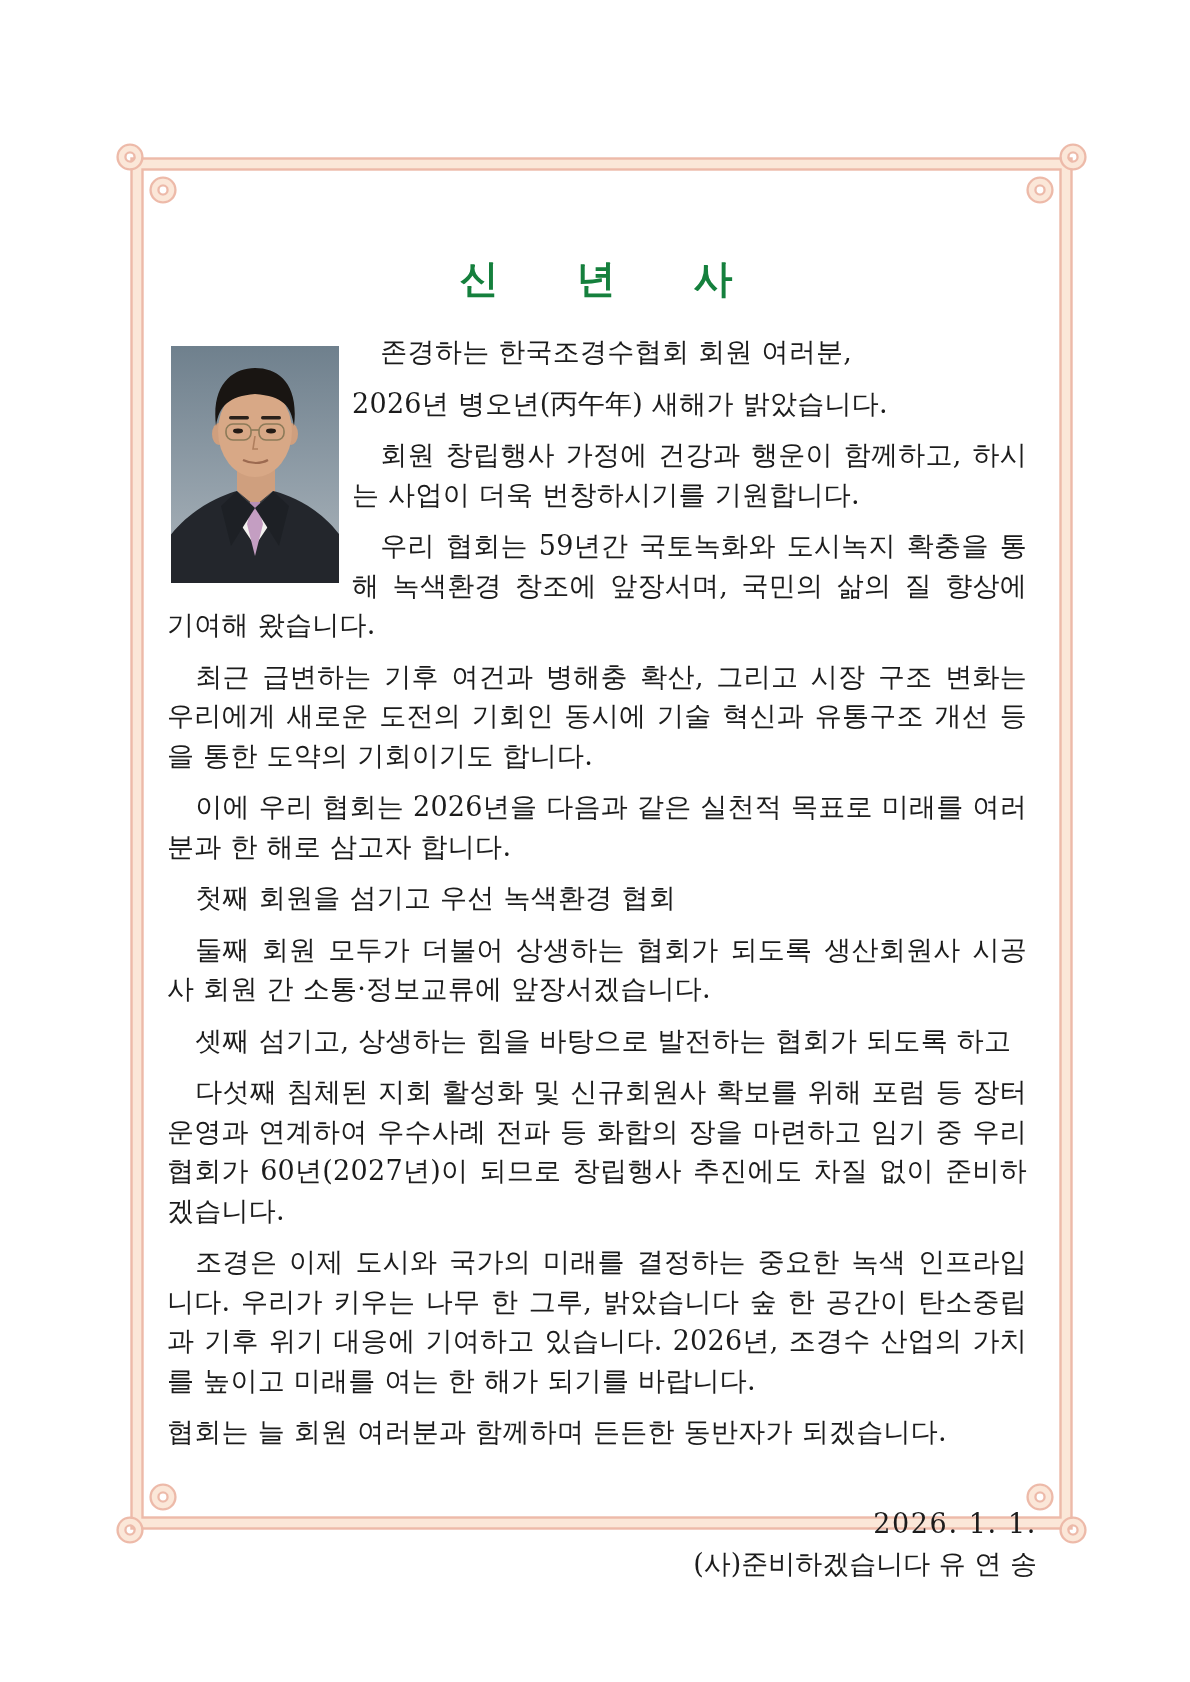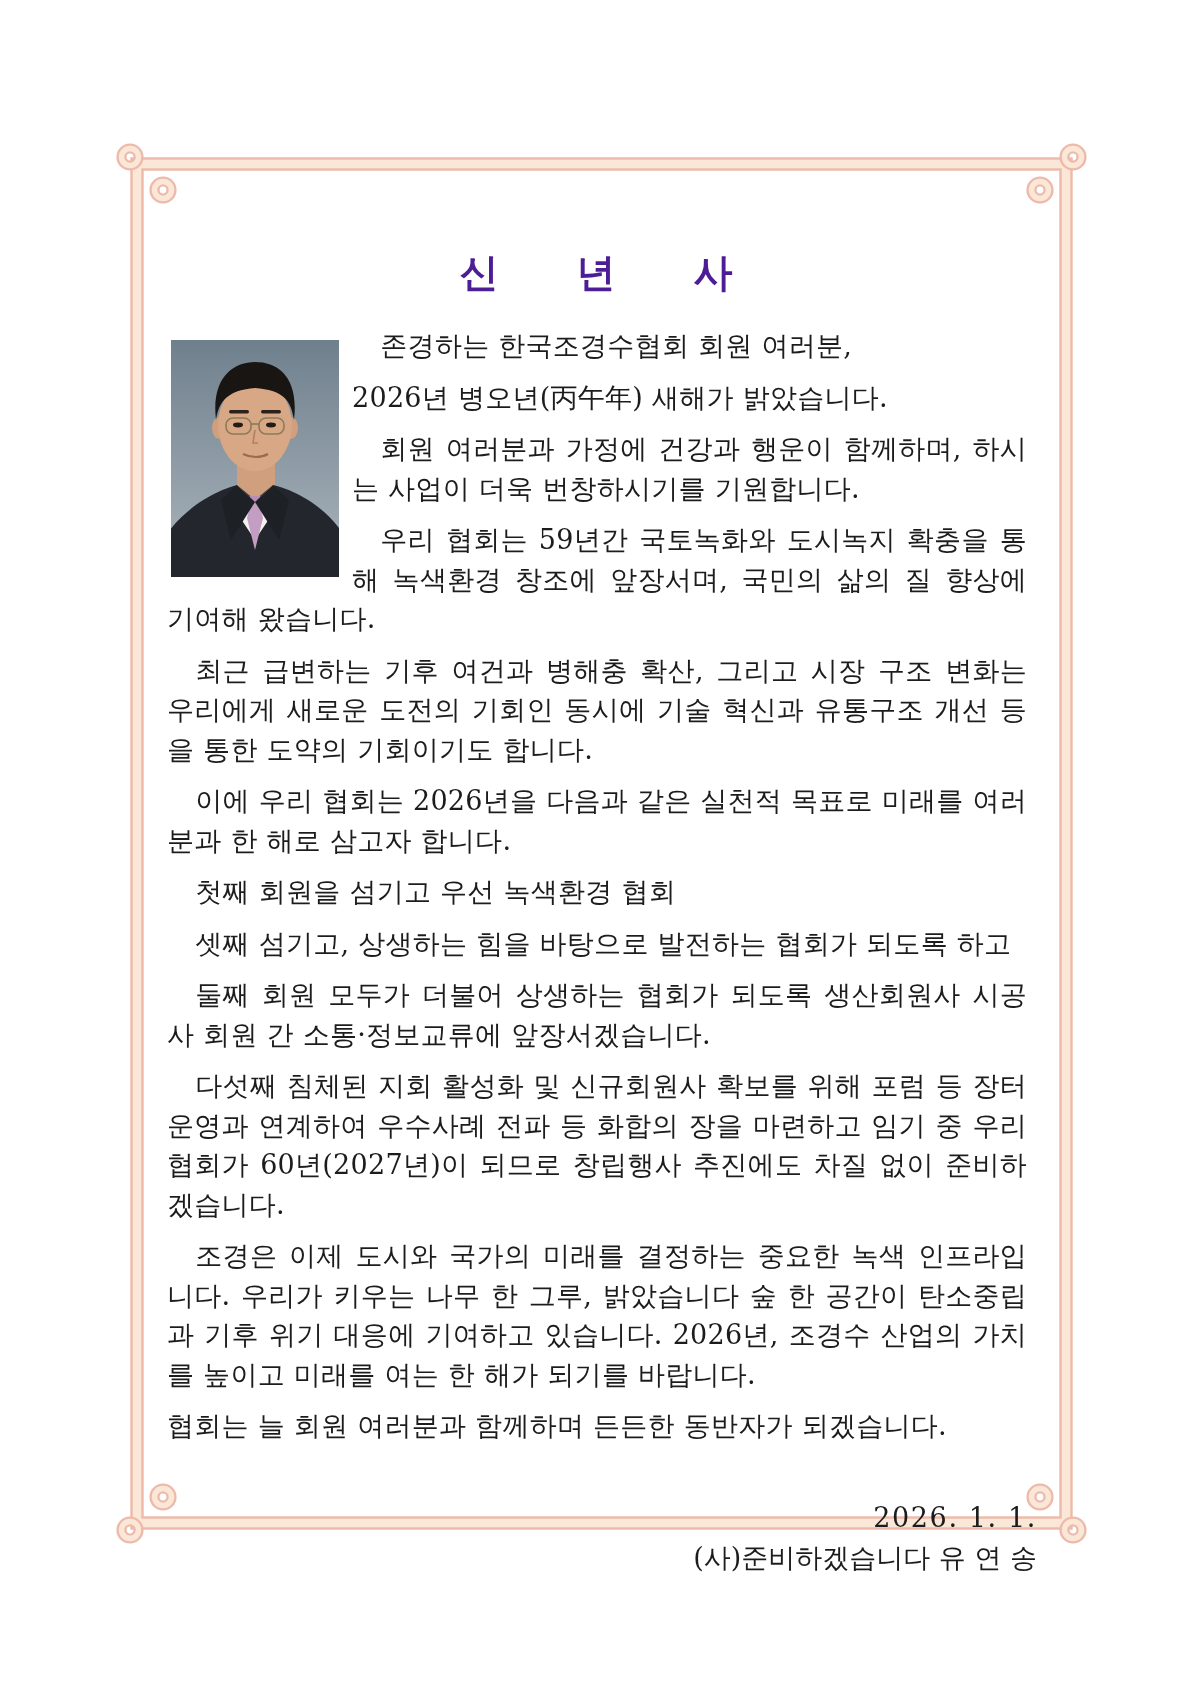--- a/index.html
+++ b/index.html
@@ -19,27 +19,27 @@
     width: 1190px; height: 1682px;
     pointer-events: none;
   }
   .content {
     position: absolute;
     left: 155px;
     top: 246px;
     width: 884px;
   }
   .doc-title {
-    margin: 0 0 26px 0;
+    margin: 6px 0 26px 0;
     text-align: center;
     font-size: 39px;
     font-weight: 600;
     word-spacing: 1.55em;
     letter-spacing: 0.05em;
-    color: #4c1d95;
+    color: #15803d;
   }
   .photo-wrap {
     float: left;
     width: 168px;
     height: 237px;
     margin: 14px 13px 4px 16px;
     overflow: hidden;
   }
   .photo-wrap svg { display: block; }
   .body-text p {
@@ -147,27 +147,27 @@
           <ellipse cx="67" cy="85" rx="5" ry="2.4" fill="#241b15"></ellipse>
           <ellipse cx="100" cy="85" rx="5" ry="2.4" fill="#241b15"></ellipse>
 
           <path d="M84,90 L82,103 L87,103" fill="none" stroke="#b07f5e" stroke-width="1.6"></path>
           <path d="M72,114 C80,118 90,118 97,114" fill="none" stroke="#9c6a50" stroke-width="2.2"></path>
         </svg>
       </div>
 
       <p class="indent">존경하는 한국조경수협회 회원 여러분,</p>
       <p>2026년 병오년(丙午年) 새해가 밝았습니다.</p>
-      <p class="indent">회원 여러분과 가정에 건강과 행운이 함께하며, 하시는 사업이 더욱 번창하시기를 기원합니다.</p>
+      <p class="indent">회원 창립행사 가정에 건강과 행운이 함께하고, 하시는 사업이 더욱 번창하시기를 기원합니다.</p>
       <p class="indent">우리 협회는 59년간 국토녹화와 도시녹지 확충을 통해 녹색환경 창조에 앞장서며, 국민의 삶의 질 향상에 기여해 왔습니다.</p>
       <p class="indent clear">최근 급변하는 기후 여건과 병해충 확산, 그리고 시장 구조 변화는 우리에게 새로운 도전의 기회인 동시에 기술 혁신과 유통구조 개선 등을 통한 도약의 기회이기도 합니다.</p>
       <p class="indent">이에 우리 협회는 2026년을 다음과 같은 실천적 목표로 미래를 여러분과 한 해로 삼고자 합니다.</p>
       <p class="indent">첫째 회원을 섬기고 우선 녹색환경 협회</p>
+      <p class="indent">둘째 회원 모두가 더불어 상생하는 협회가 되도록 생산회원사 시공사 회원 간 소통·정보교류에 앞장서겠습니다.</p>
       <p class="indent">셋째 섬기고, 상생하는 힘을 바탕으로 발전하는 협회가 되도록 하고</p>
-      <p class="indent">둘째 회원 모두가 더불어 상생하는 협회가 되도록 생산회원사 시공사 회원 간 소통·정보교류에 앞장서겠습니다.</p>
       <p class="indent">다섯째 침체된 지회 활성화 및 신규회원사 확보를 위해 포럼 등 장터운영과 연계하여 우수사례 전파 등 화합의 장을 마련하고 임기 중 우리 협회가 60년(2027년)이 되므로 창립행사 추진에도 차질 없이 준비하겠습니다.</p>
       <p class="indent">조경은 이제 도시와 국가의 미래를 결정하는 중요한 녹색 인프라입니다. 우리가 키우는 나무 한 그루, 밝았습니다 숲 한 공간이 탄소중립과 기후 위기 대응에 기여하고 있습니다. 2026년, 조경수 산업의 가치를 높이고 미래를 여는 한 해가 되기를 바랍니다.</p>
       <p>협회는 늘 회원 여러분과 함께하며 든든한 동반자가 되겠습니다.</p>
     </div>
 
     <div class="sign-block">
       <div class="date">2026. 1. 1.</div>
       <div class="signer">(사)준비하겠습니다 유 연 송</div>
     </div>
 

